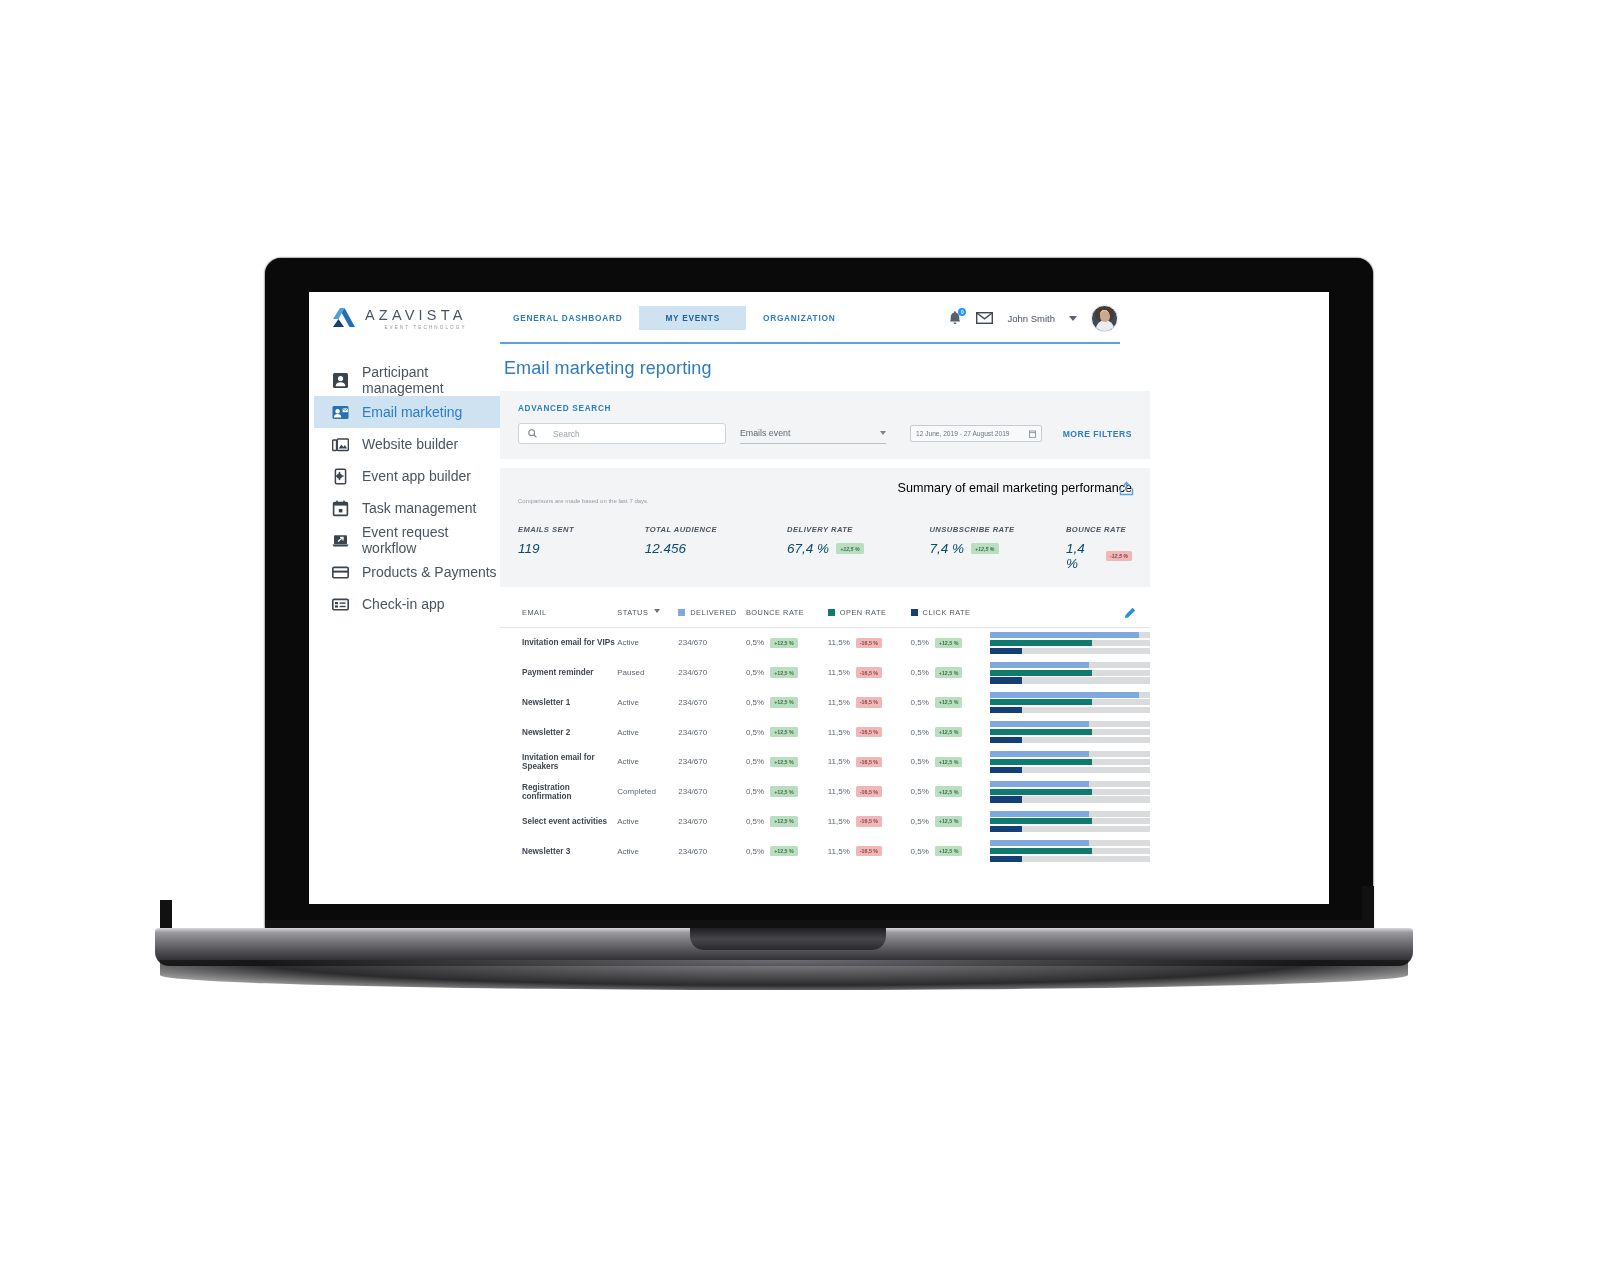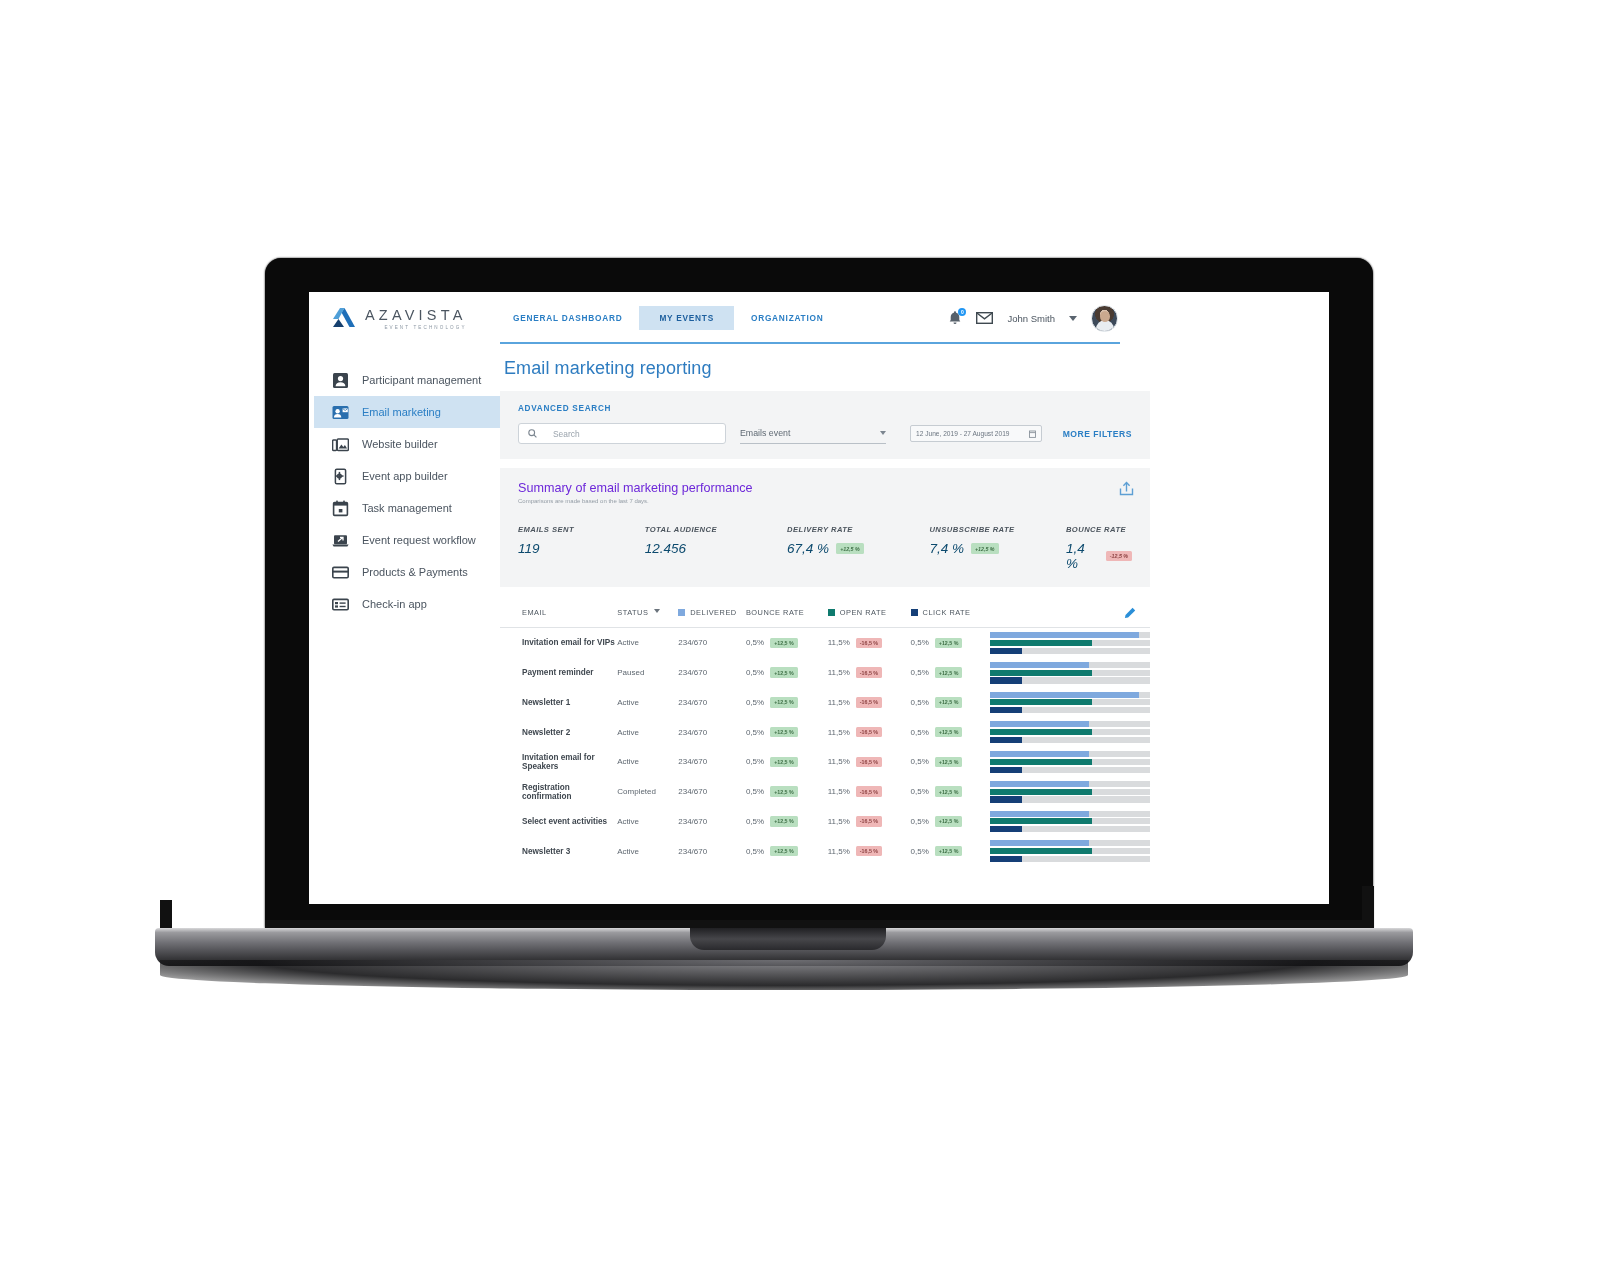--- a/index.html
+++ b/index.html
@@ -63,21 +63,21 @@
   .logo-text-block { display: flex; flex-direction: column; gap: 2px; }
   .logo-word { font-size: 14.5px; letter-spacing: 4.2px; color: #4b5560; font-weight: 400; }
   .logo-sub { font-size: 4.6px; letter-spacing: 2.1px; color: #8d98a4; text-align: right; }
 
   .navtabs { display: flex; align-items: center; height: 52px; }
   .navtab {
     font-size: 8.3px; font-weight: 700; letter-spacing: .75px;
     color: #2a7ec4; padding: 0 17px; height: 24px; line-height: 24px;
     cursor: pointer; white-space: nowrap;
   }
-  .navtab.active { background: #cfe2f2; color: #1d5f9e; padding: 0 20px; }
+  .navtab.active { background: #cfe2f2; color: #1d5f9e; padding: 0 26px; }
 
   .topright { margin-left: auto; display: flex; align-items: center; gap: 14px; padding-right: 16px; }
   .bell { position: relative; width: 14px; height: 16px; }
   .bell-badge {
     position: absolute; right: -4px; top: -2px;
     width: 8px; height: 8px; border-radius: 50%;
     background: #2196f3; color: #fff; font-size: 5px;
     display: flex; align-items: center; justify-content: center; font-weight: 700;
   }
   .envelope { width: 17px; height: 12px; }
@@ -104,21 +104,21 @@
 
   
   .sidebar { width: 186px; flex: none; padding-top: 20px; }
   .side-item {
     display: flex; align-items: center; gap: 13px;
     height: 32px; padding-left: 18px; cursor: pointer;
   }
   .side-item.active { background: #cfe2f2; }
   .side-item.active .side-label { color: #2a7ec4; }
   .side-icon { width: 17px; height: 17px; flex: none; display: flex; align-items: center; justify-content: center; }
-  .side-label { font-size: 11px; color: #4a545f; }
+  .side-label { font-size: 14px; color: #4a545f; }
   .subitems { padding: 3px 0 8px 58px; }
   .subitem { font-size: 8.6px; color: #76818d; line-height: 15.5px; cursor: pointer; }
   .subitem.cur { color: #2a7ec4; }
 
   
   .main { flex: 1; padding: 0 14px 0 0; }
   .page-title { font-size: 18px; color: #2e7cc0; font-weight: 400; padding: 14px 0 12px 4px; letter-spacing: .1px; }
 
   .panel { background: #f3f4f5; margin-bottom: 9px; }
 
@@ -138,21 +138,21 @@
   .choose-event span { font-size: 8.8px; color: #5f6973; }
   .date-box {
     width: 132px; height: 17px; margin-left: 24px; border: 1px solid #c6ccd2; border-radius: 2px;
     background: #f8f9fa; display: flex; align-items: center; justify-content: space-between; padding: 0 5px;
   }
   .date-box span { font-size: 6.6px; color: #6b7580; }
   .more-filters { margin-left: auto; font-size: 8.6px; font-weight: 700; letter-spacing: .5px; color: #2a7ec4; cursor: pointer; }
 
   
   .summary { padding: 13px 18px 16px 18px; position: relative; }
-  .sum-title { font-size: 12.6px; color: #6d28d9; }
+  .sum-title { font-size: 12.6px; color: #000000; text-align: right; }
   .sum-sub { font-size: 6px; color: #939ca5; margin-top: 3px; }
   .share-icon { position: absolute; right: 16px; top: 13px; cursor: pointer; }
   .kpis { display: flex; margin-top: 21px; font-style: italic; }
   .kpi { }
   .kpi-label { font-size: 7.6px; font-weight: 700; letter-spacing: .45px; color: #4b545d; }
   .kpi-val-row { display: flex; align-items: center; gap: 7px; margin-top: 7px; }
   .kpi-val { font-size: 13.5px; color: #0c4a6e; font-weight: 400; }
   .pill { font-size: 5.3px; font-weight: 700; padding: 2.2px 4px; border-radius: 1.5px; white-space: nowrap; }
   .pill.up { background: #b9dfc0; color: #3f7047; }
   .pill.dn { background: #efb7b7; color: #8d4343; }

